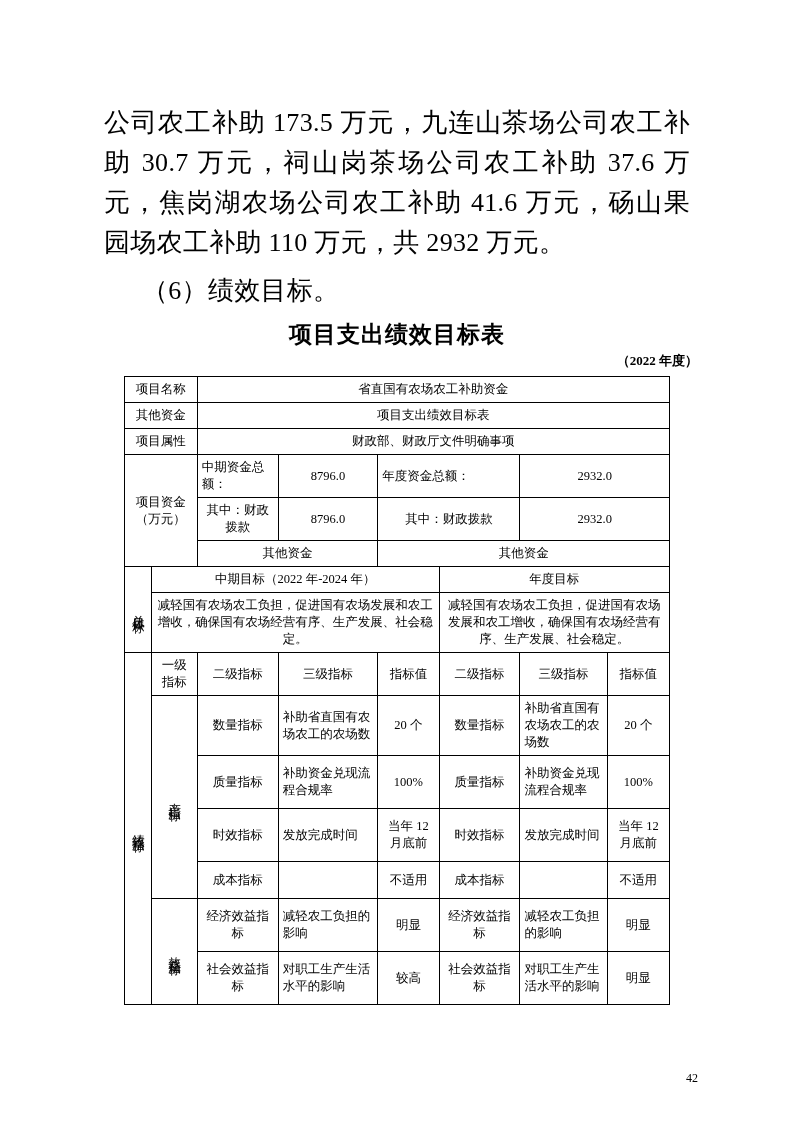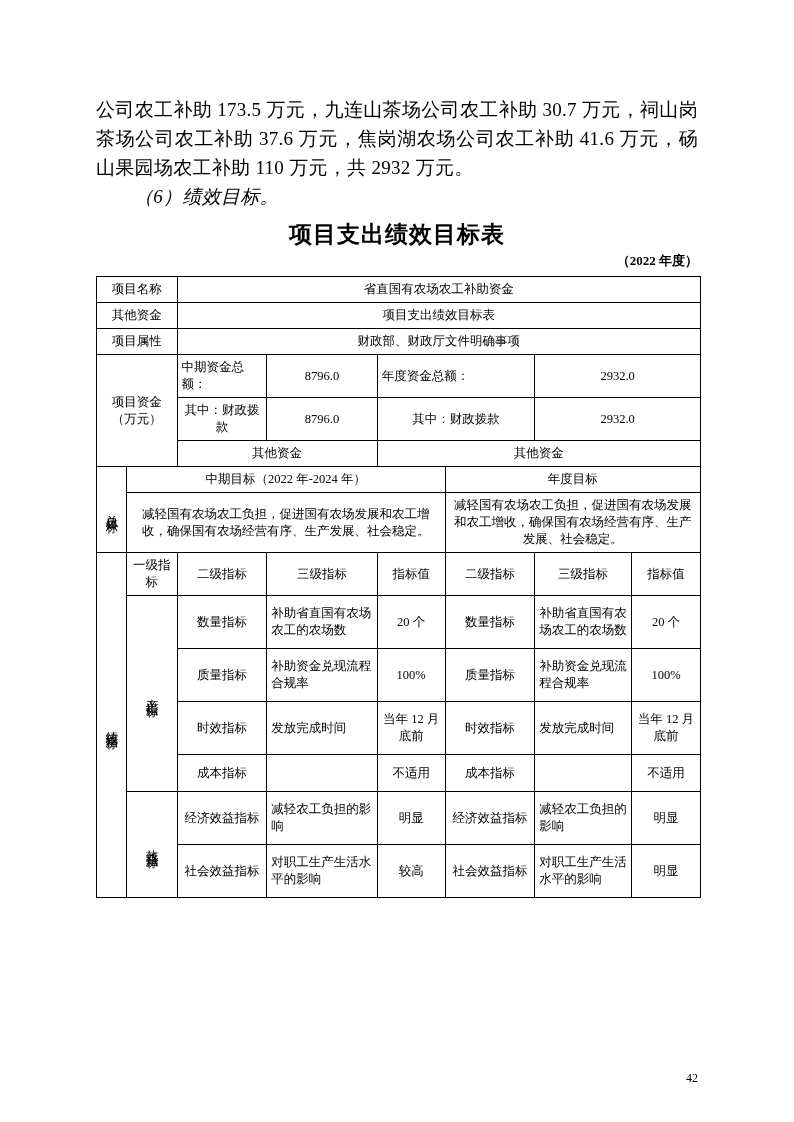--- a/index.html
+++ b/index.html
@@ -16,47 +16,46 @@
     overflow: hidden;
   }
   .page {
     position: relative;
     width: 794px;
     height: 1122px;
     box-sizing: border-box;
     padding: 95px 96px 40px 96px;
   }
   .para {
-    font-size: 19px;
-    line-height: 29px;
+    font-size: 26px;
+    line-height: 40px;
     text-align: justify;
     text-justify: inter-ideograph;
     letter-spacing: 0.3px;
-    margin: 0;
+    margin: 8px;
   }
   .para-indent {
     text-indent: 38px;
-    font-style: italic;
   }
   .doc-title {
     text-align: center;
     font-size: 23px;
     font-weight: bold;
     margin: 8px 0 2px 0;
     letter-spacing: 1px;
   }
   .doc-subtitle {
     text-align: right;
     font-size: 13px;
     margin: 0 0 6px 0;
     font-weight: bold;
   }
   table.perf {
     border-collapse: collapse;
-    width: 605px;
+    width: 546px;
     margin: 5px auto;
     table-layout: fixed;
   }
   table.perf td {
     border: 1px solid #000000;
     font-size: 12.5px;
     line-height: 17px;
     padding: 4px 4px;
     vertical-align: middle;
     word-break: break-all;

